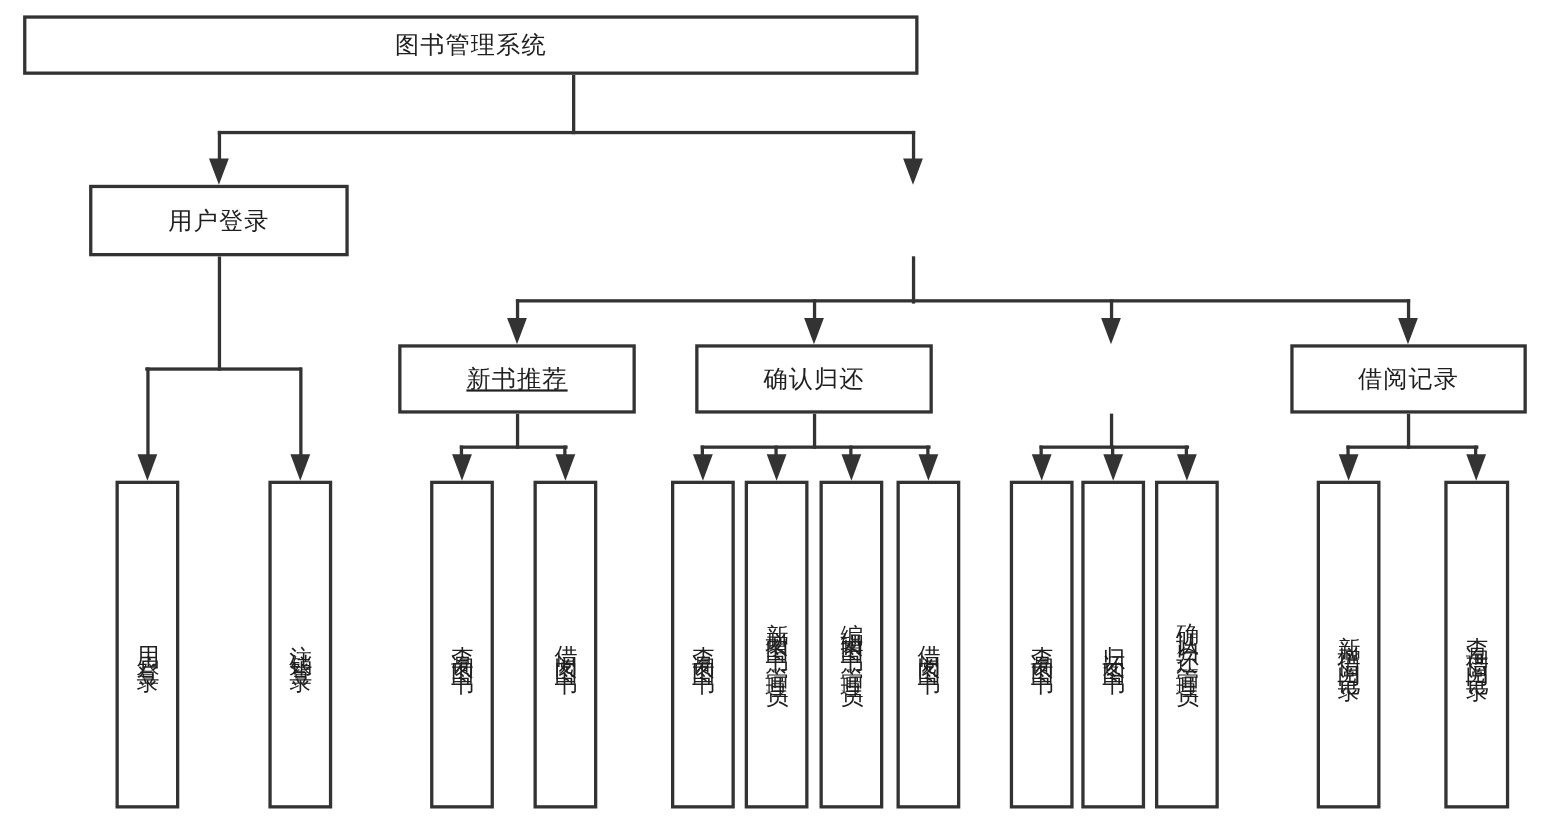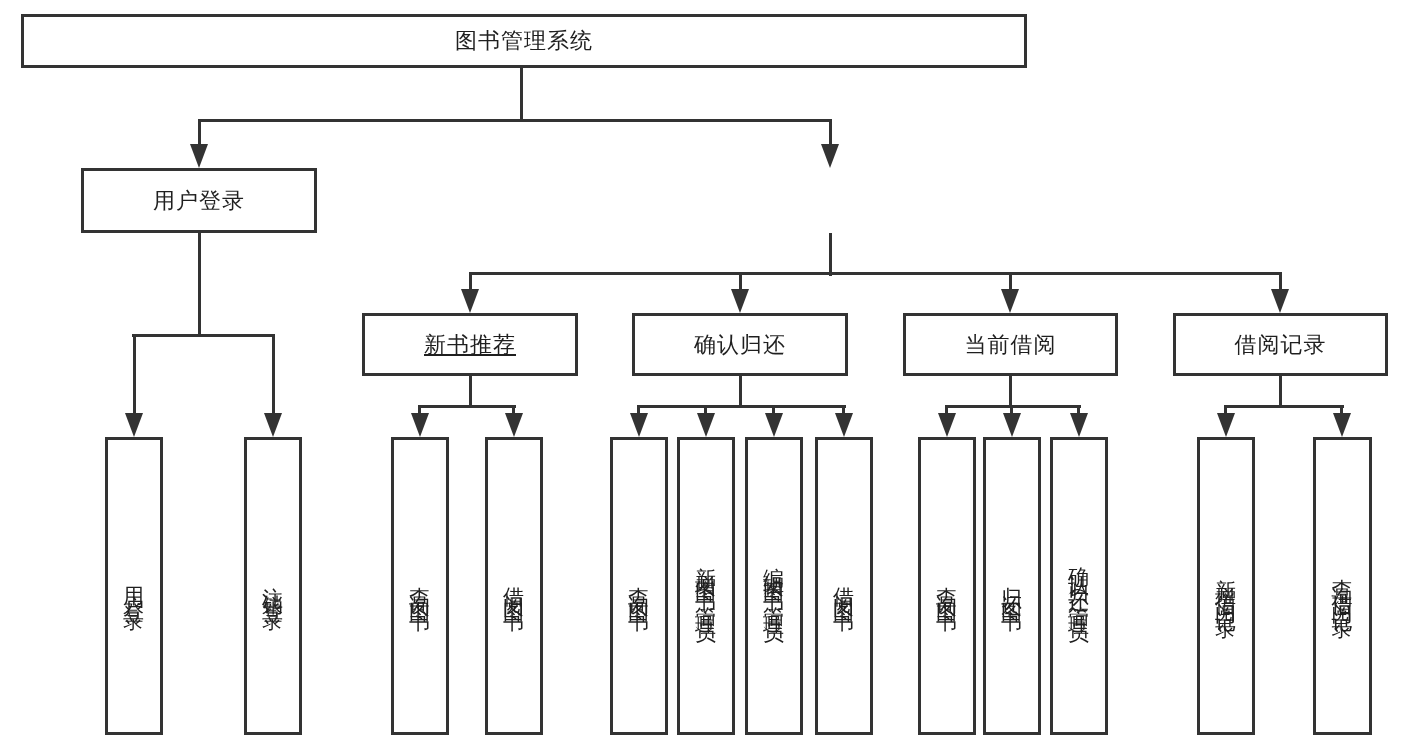--- a/index.html
+++ b/index.html
@@ -111,36 +111,33 @@
   <div class="vline" style="left:1077px;top:405px;height:12px;"></div>
   <div class="arrow" style="left:1070px;top:413px;"></div>
 
   <div class="vline" style="left:1279px;top:376px;height:32px;"></div>
   <div class="hline" style="left:1224px;top:405px;width:120px;"></div>
   <div class="vline" style="left:1224px;top:405px;height:12px;"></div>
   <div class="arrow" style="left:1217px;top:413px;"></div>
   <div class="vline" style="left:1340px;top:405px;height:12px;"></div>
   <div class="arrow" style="left:1333px;top:413px;"></div>
 
-  <div class="box" style="left:21px;top:14px;width:1006px;height:54px;">
+  <div class="box" style="left:21px;top:14px;width:814px;height:54px;">
     <span class="hlabel">图书管理系统</span>
   </div>
 
   <div class="box" style="left:81px;top:168px;width:236px;height:65px;">
     <span class="hlabel">用户登录</span>
   </div>
 
   <div class="box" style="left:362px;top:313px;width:216px;height:63px;text-decoration:underline;">
     <span class="hlabel">新书推荐</span>
   </div>
   <div class="box" style="left:632px;top:313px;width:216px;height:63px;">
     <span class="hlabel">确认归还</span>
-  </div>
-  <div class="box" style="left:903px;top:313px;width:215px;height:63px;">
-    <span class="hlabel">当前借阅</span>
   </div>
   <div class="box" style="left:1173px;top:313px;width:215px;height:63px;">
     <span class="hlabel">借阅记录</span>
   </div>
 
   <div class="box" style="left:105px;top:437px;width:58px;height:298px;">
     <span class="vtext">用户登录</span>
   </div>
   <div class="box" style="left:244px;top:437px;width:58px;height:298px;">
     <span class="vtext">注销登录</span>

